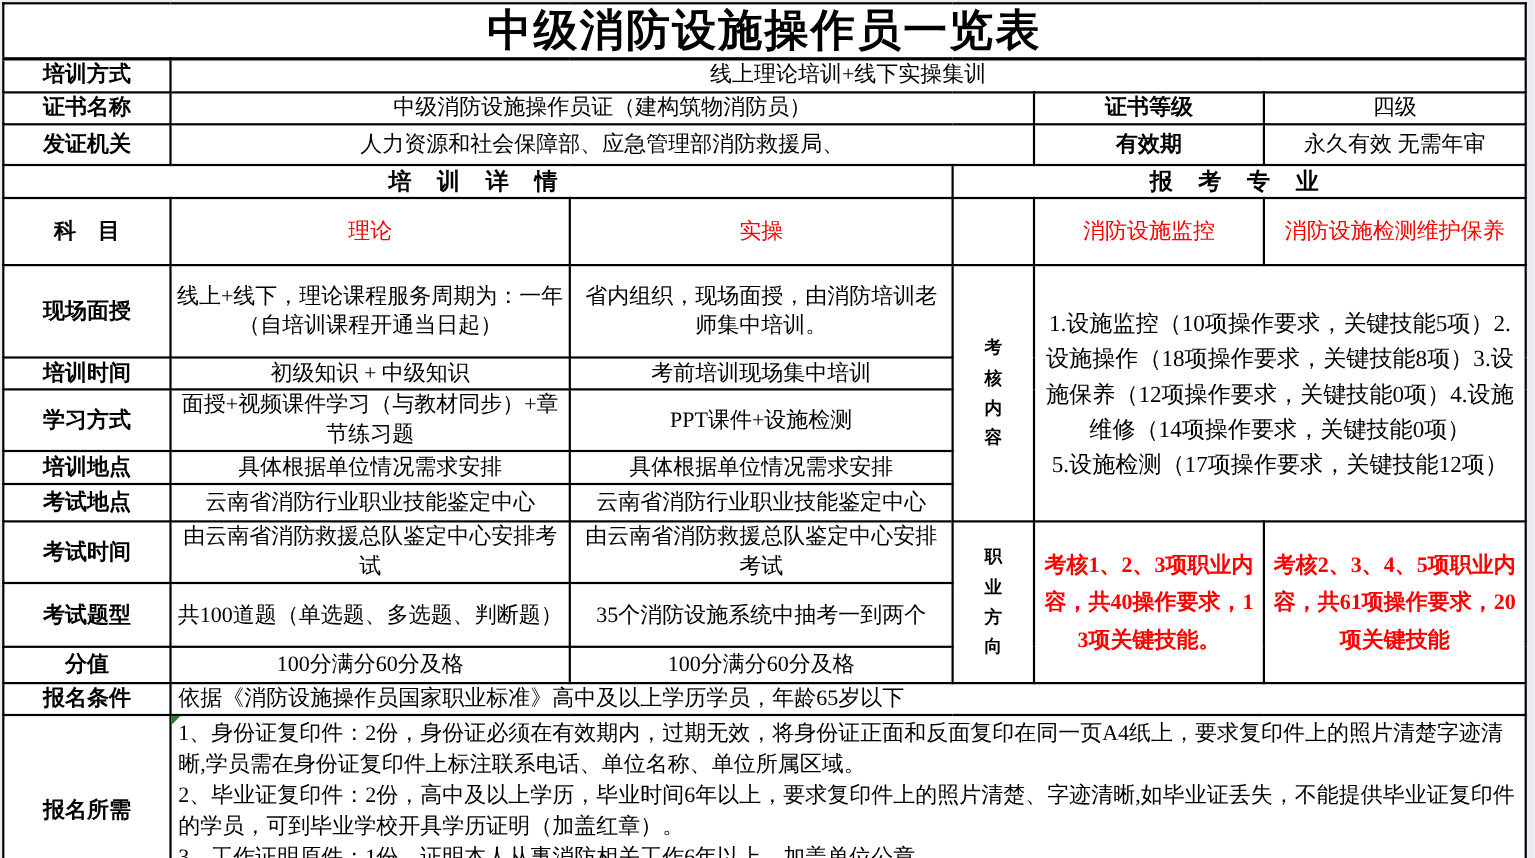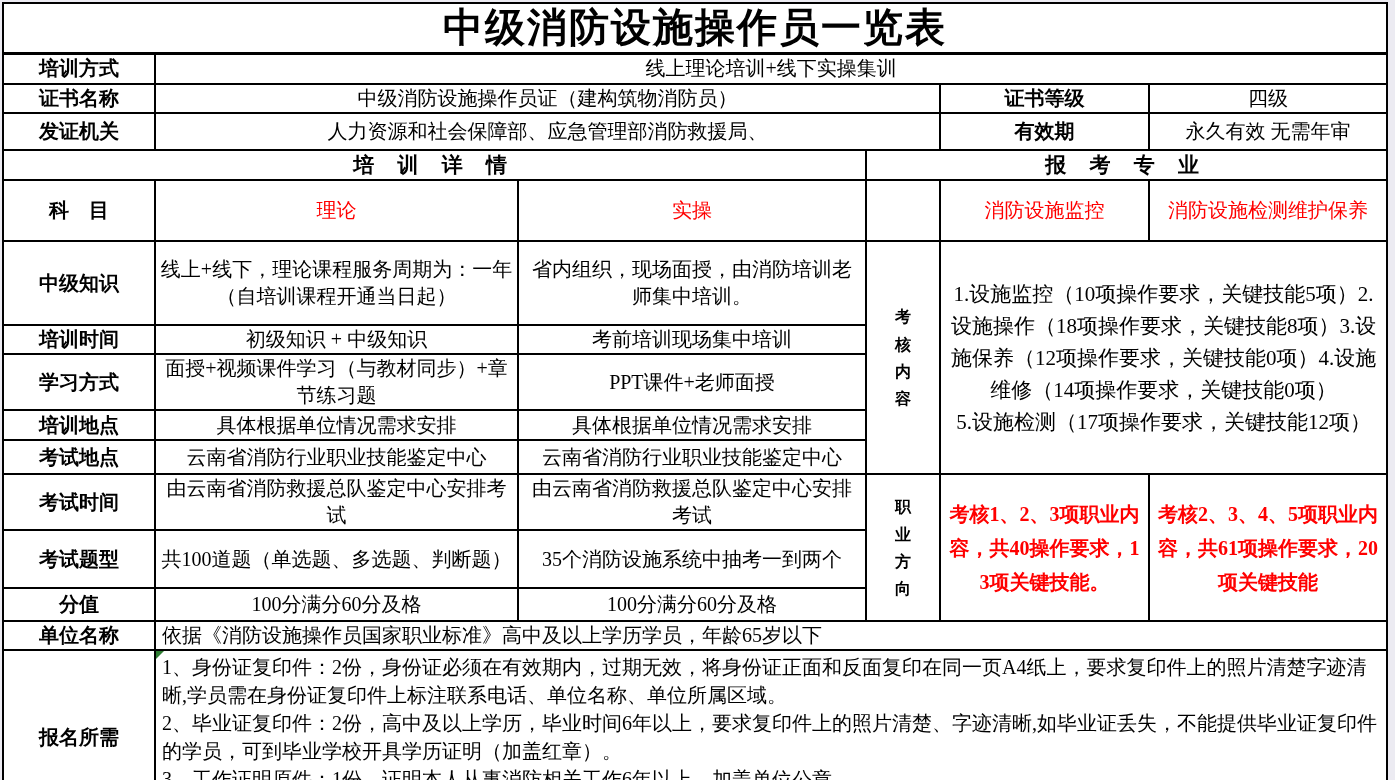--- a/index.html
+++ b/index.html
@@ -122,42 +122,42 @@
     <tr style="height:35px">
       <td class="lbl">科　目</td>
       <td class="red">理论</td>
       <td class="red">实操</td>
       <td></td>
       <td class="red">消防设施监控</td>
       <td class="red" style="padding:16px;">消防设施检测维护保养</td>
     </tr>
 
     <tr style="height:84px">
-      <td class="lbl">中级知识</td>
+      <td class="lbl">现场面授</td>
       <td>线上+线下，理论课程服务周期为：一年（自培训课程开通当日起）</td>
       <td>省内组织，现场面授，由消防培训老师集中培训。</td>
       <td rowspan="5" class="vcell">
         <span class="vtext">考核内容</span>
       </td>
       <td rowspan="5" colspan="2" class="assess">
         <span>1.设施监控（10项操作要求，关键技能5项）2.设施操作（18项操作要求，关键技能8项）3.设施保养（12项操作要求，关键技能0项）4.设施维修（14项操作要求，关键技能0项）</span>
         <span class="blk">5.设施检测（17项操作要求，关键技能12项）</span>
       </td>
     </tr>
 
     <tr style="height:29px">
       <td class="lbl">培训时间</td>
       <td>初级知识 + 中级知识</td>
       <td>考前培训现场集中培训</td>
     </tr>
 
     <tr style="height:55px">
       <td class="lbl">学习方式</td>
       <td>面授+视频课件学习（与教材同步）+章节练习题</td>
-      <td>PPT课件+老师面授</td>
+      <td>PPT课件+设施检测</td>
     </tr>
 
     <tr style="height:30px">
       <td class="lbl">培训地点</td>
       <td>具体根据单位情况需求安排</td>
       <td>具体根据单位情况需求安排</td>
     </tr>
 
     <tr style="height:34px">
       <td class="lbl">考试地点</td>
@@ -182,21 +182,21 @@
       <td>35个消防设施系统中抽考一到两个</td>
     </tr>
 
     <tr style="height:33px">
       <td class="lbl">分值</td>
       <td>100分满分60分及格</td>
       <td>100分满分60分及格</td>
     </tr>
 
     <tr style="height:29px">
-      <td class="lbl">单位名称</td>
+      <td class="lbl">报名条件</td>
       <td colspan="5" class="leftal">依据《消防设施操作员国家职业标准》高中及以上学历学员，年龄65岁以下</td>
     </tr>
 
     <tr style="height:170px">
       <td class="lbl">报名所需</td>
       <td colspan="5" class="materials-cell">
         <span class="corner-flag"></span>
         <div>1、身份证复印件：2份，身份证必须在有效期内，过期无效，将身份证正面和反面复印在同一页A4纸上，要求复印件上的照片清楚字迹清晰,学员需在身份证复印件上标注联系电话、单位名称、单位所属区域。</div>
         <div>2、毕业证复印件：2份，高中及以上学历，毕业时间6年以上，要求复印件上的照片清楚、字迹清晰,如毕业证丢失，不能提供毕业证复印件的学员，可到毕业学校开具学历证明（加盖红章）。</div>
         <div>3、工作证明原件：1份，证明本人从事消防相关工作6年以上，加盖单位公章。</div>

